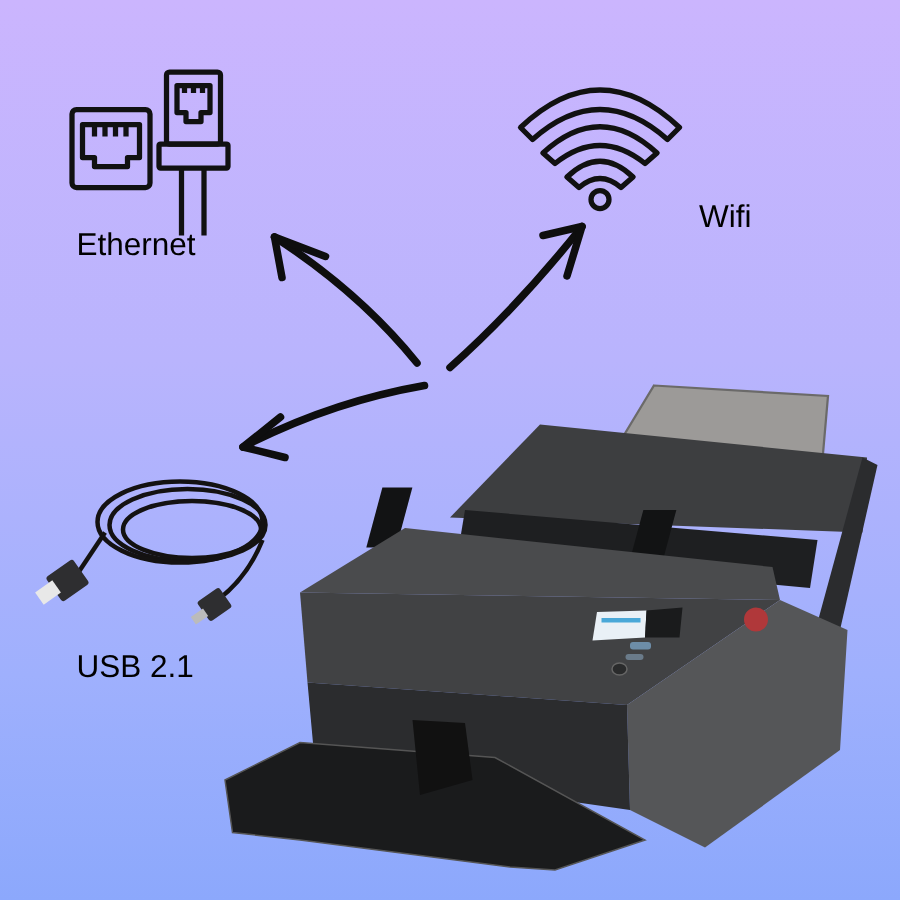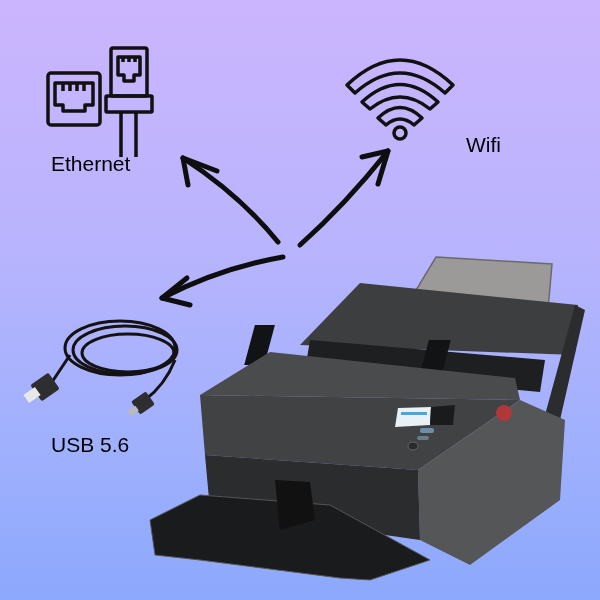--- a/index.html
+++ b/index.html
@@ -43,21 +43,21 @@
     <ellipse cx="108" cy="38" rx="46" ry="19"></ellipse>
     <ellipse cx="100" cy="33" rx="55" ry="27"></ellipse>
     <path d="M50 40 Q40 55 30 70"></path>
     <path d="M155 45 Q145 70 125 85"></path>
   </g>
   <rect x="14" y="62" width="22" height="20" rx="2" fill="#2e2e30" transform="rotate(-35 25 72)"></rect>
   <rect x="5" y="75" width="14" height="10" fill="#e8e8e8" transform="rotate(-35 12 80)"></rect>
   <rect x="114" y="80" width="18" height="16" rx="2" fill="#2e2e30" transform="rotate(-35 123 88)"></rect>
   <rect x="108" y="93" width="10" height="6" fill="#bbb" transform="rotate(-35 113 96)"></rect>
 </svg>
-<div class="abs label" style="left:51px;top:433px">USB 5.6</div>
+<div class="abs label" style="left:51px;top:433px">USB 2.1</div>
 
 <svg style="left:0;top:0" width="600" height="600">
   <g fill="none" stroke="#0e0e0e" stroke-width="5" stroke-linecap="round" stroke-linejoin="round">
     <path d="M278 242 Q240 195 183 158"></path>
     <path d="M183 158 L217 171 M183 158 L188 185"></path>
     <path d="M300 245 Q345 205 388 151"></path>
     <path d="M388 151 L362 157 M388 151 L378 184"></path>
     <path d="M283 257 Q220 268 162 298"></path>
     <path d="M162 298 L187 278 M162 298 L190 305"></path>
   </g>

